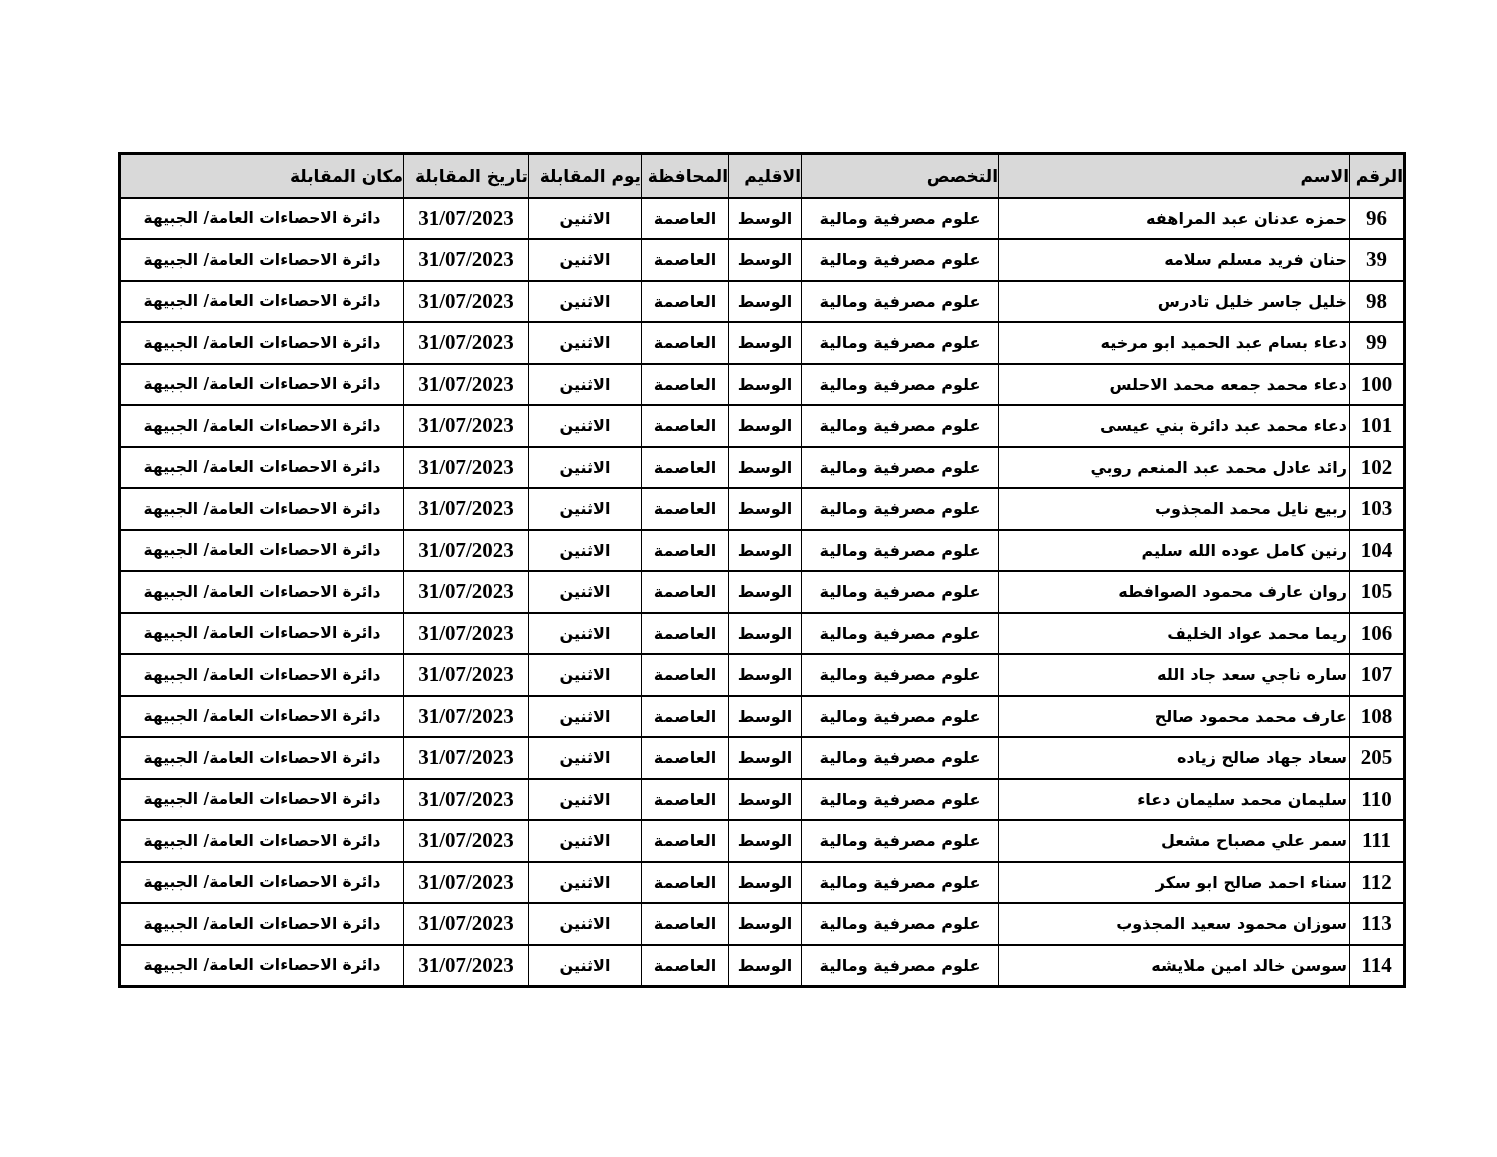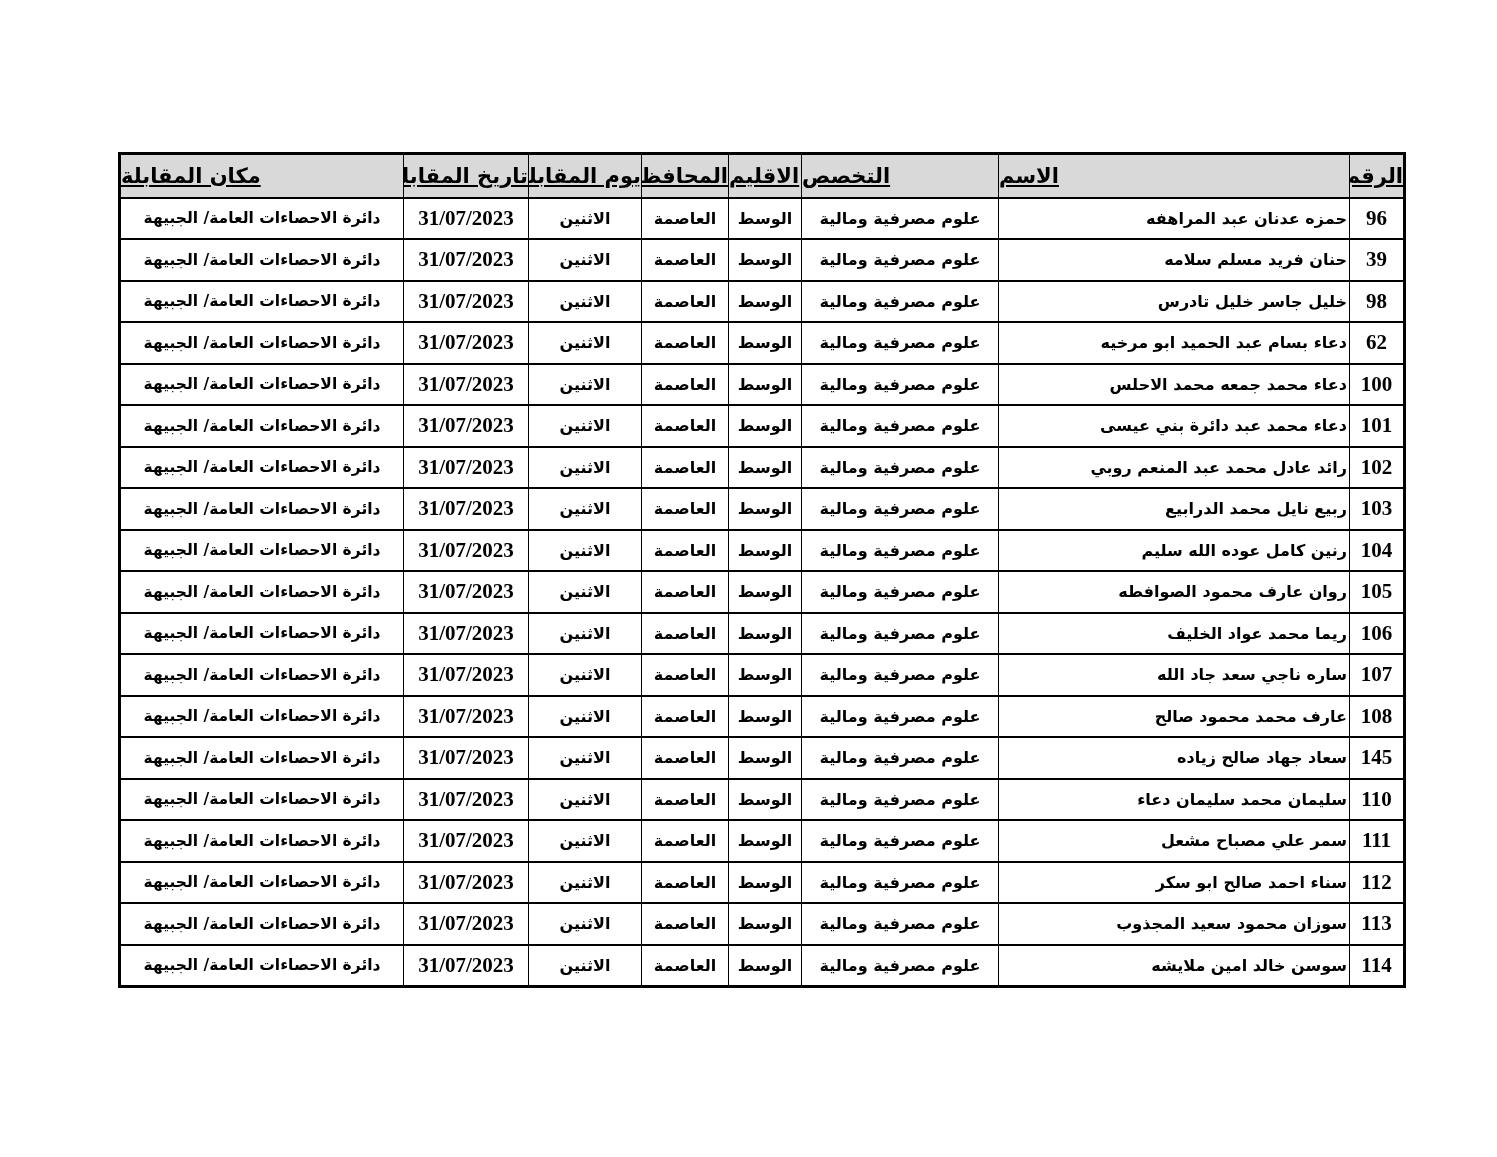--- a/index.html
+++ b/index.html
@@ -20,21 +20,21 @@
   th,td{
     border:1px solid var(--border-color);
     border-top-width:2px;border-bottom-width:2px;
     overflow:hidden;white-space:nowrap;
     vertical-align:middle;padding:0;
   }
   thead tr{height:44px;}
   tbody tr{height:41.5px;background:#ffffff;}
   th{
     background:var(--header-bg);
-    font-weight:bold;font-size:21px;text-align:left;text-decoration:underline;
+    font-weight:bold;font-size:17px;text-align:right;
   }
   td{font-weight:bold;font-size:16px;text-align:center;}
   td.c-name{text-align:right;padding:0 2px 0 6px;margin-left:40px;}
   td.c-num,td.c-date{
     font-family:"Liberation Serif","DejaVu Serif",serif;
     font-size:21px;direction:ltr;
   }
   td.c-place{font-size:15.5px;text-align:center;}
 </style>
 </head>
@@ -89,21 +89,21 @@
           <td class="c-num">98</td>
           <td class="c-name">خليل جاسر خليل تادرس</td>
           <td class="c-spec">علوم مصرفية ومالية</td>
           <td class="c-region">الوسط</td>
           <td class="c-gov">العاصمة</td>
           <td class="c-day">الاثنين</td>
           <td class="c-date">31/07/2023</td>
           <td class="c-place">دائرة الاحصاءات العامة/ الجبيهة</td>
         </tr>
         <tr>
-          <td class="c-num">62</td>
+          <td class="c-num">99</td>
           <td class="c-name">دعاء بسام عبد الحميد ابو مرخيه</td>
           <td class="c-spec">علوم مصرفية ومالية</td>
           <td class="c-region">الوسط</td>
           <td class="c-gov">العاصمة</td>
           <td class="c-day">الاثنين</td>
           <td class="c-date">31/07/2023</td>
           <td class="c-place">دائرة الاحصاءات العامة/ الجبيهة</td>
         </tr>
         <tr>
           <td class="c-num">100</td>
@@ -130,21 +130,21 @@
           <td class="c-name">رائد عادل محمد عبد المنعم روبي</td>
           <td class="c-spec">علوم مصرفية ومالية</td>
           <td class="c-region">الوسط</td>
           <td class="c-gov">العاصمة</td>
           <td class="c-day">الاثنين</td>
           <td class="c-date">31/07/2023</td>
           <td class="c-place">دائرة الاحصاءات العامة/ الجبيهة</td>
         </tr>
         <tr>
           <td class="c-num">103</td>
-          <td class="c-name">ربيع نايل محمد الدرابيع</td>
+          <td class="c-name">ربيع نايل محمد المجذوب</td>
           <td class="c-spec">علوم مصرفية ومالية</td>
           <td class="c-region">الوسط</td>
           <td class="c-gov">العاصمة</td>
           <td class="c-day">الاثنين</td>
           <td class="c-date">31/07/2023</td>
           <td class="c-place">دائرة الاحصاءات العامة/ الجبيهة</td>
         </tr>
         <tr>
           <td class="c-num">104</td>
           <td class="c-name">رنين كامل عوده الله سليم</td>
@@ -189,21 +189,21 @@
           <td class="c-num">108</td>
           <td class="c-name">عارف محمد محمود صالح</td>
           <td class="c-spec">علوم مصرفية ومالية</td>
           <td class="c-region">الوسط</td>
           <td class="c-gov">العاصمة</td>
           <td class="c-day">الاثنين</td>
           <td class="c-date">31/07/2023</td>
           <td class="c-place">دائرة الاحصاءات العامة/ الجبيهة</td>
         </tr>
         <tr>
-          <td class="c-num">145</td>
+          <td class="c-num">205</td>
           <td class="c-name">سعاد جهاد صالح زياده</td>
           <td class="c-spec">علوم مصرفية ومالية</td>
           <td class="c-region">الوسط</td>
           <td class="c-gov">العاصمة</td>
           <td class="c-day">الاثنين</td>
           <td class="c-date">31/07/2023</td>
           <td class="c-place">دائرة الاحصاءات العامة/ الجبيهة</td>
         </tr>
         <tr>
           <td class="c-num">110</td>

